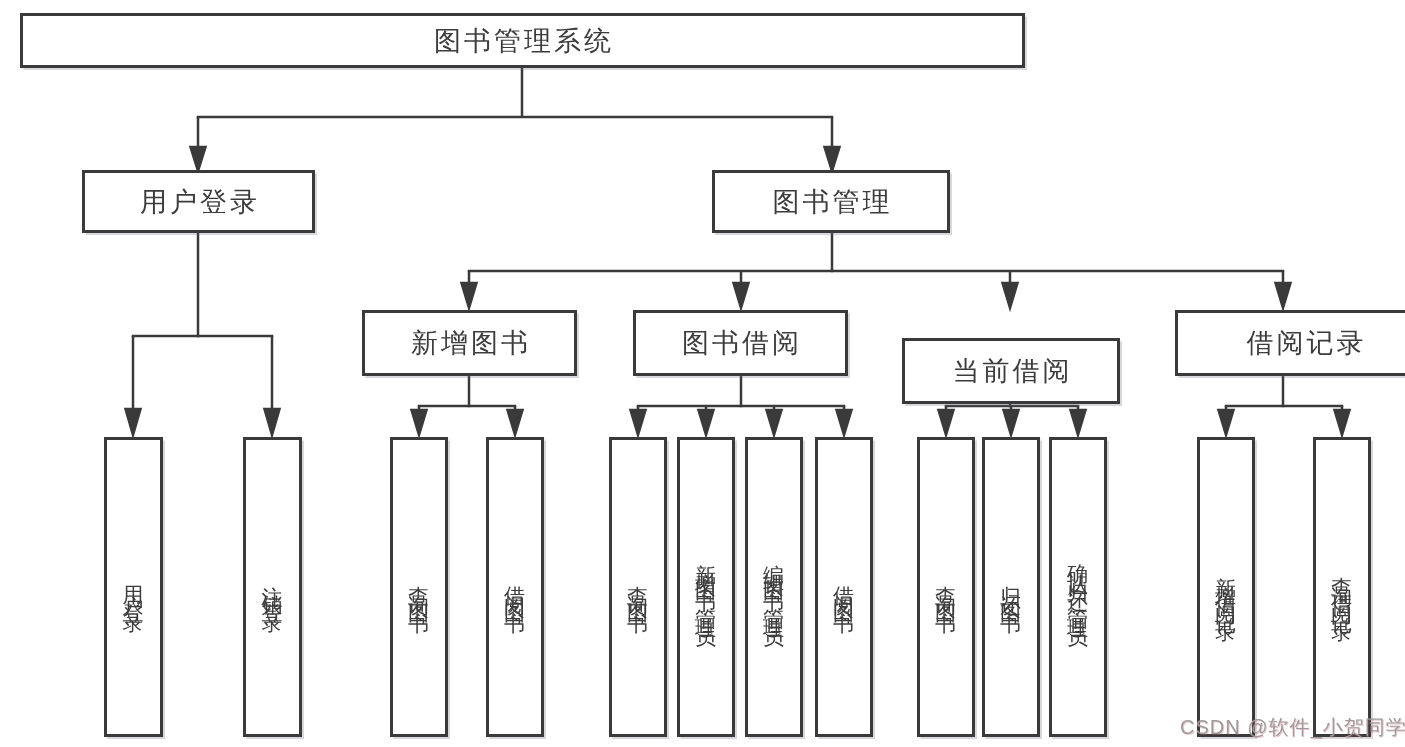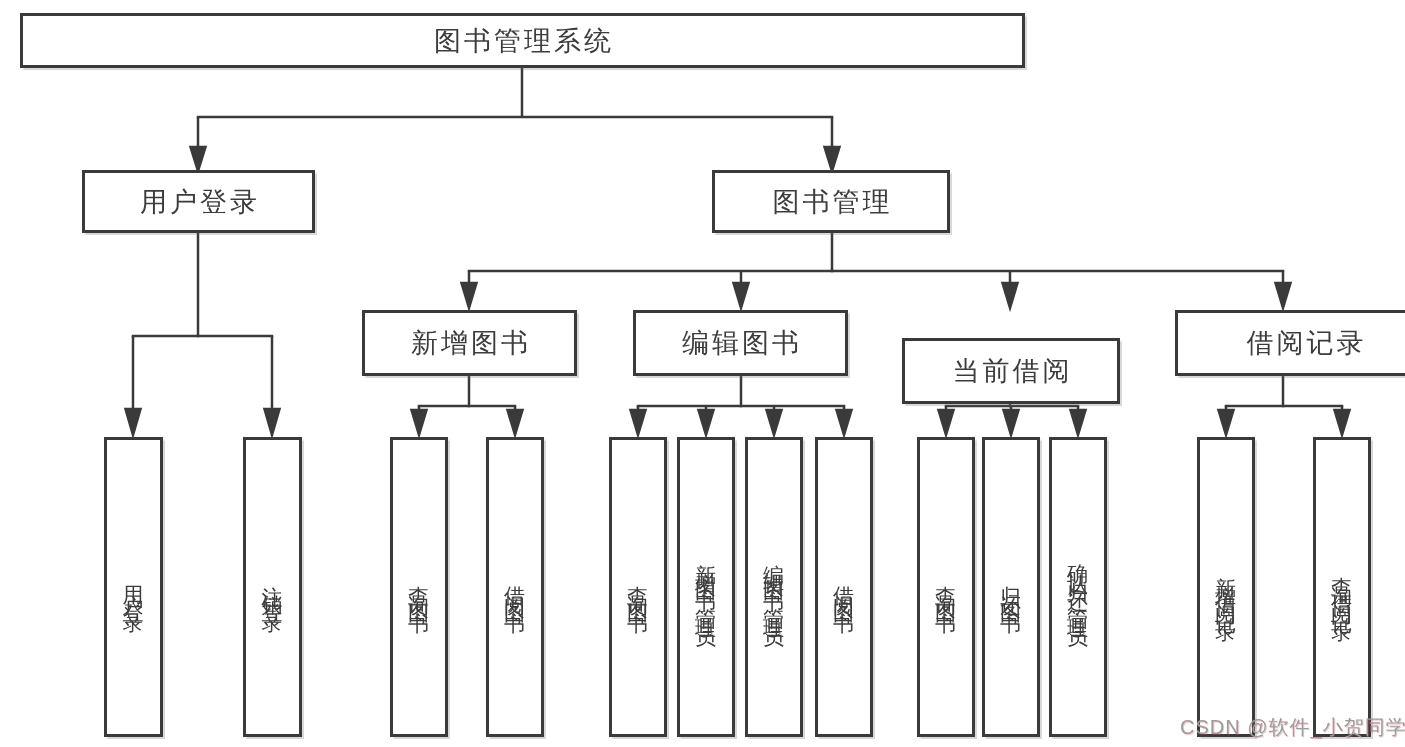--- a/index.html
+++ b/index.html
@@ -126,21 +126,21 @@
       <polygon points="1334.5,410 1349.5,410 1342,435"></polygon>
     </g>
   </svg>
 
   <div class="node h-label" style="left:20px; top:13px; width:1005px; height:55px;">图书管理系统</div>
 
   <div class="node h-label" style="left:82px; top:170px; width:233px; height:63px;">用户登录</div>
   <div class="node h-label" style="left:712px; top:170px; width:238px; height:63px;">图书管理</div>
 
   <div class="node h-label" style="left:362px; top:310px; width:215px; height:66px;">新增图书</div>
-  <div class="node h-label" style="left:633px; top:310px; width:215px; height:66px;">编辑图书</div>
+  <div class="node h-label" style="left:633px; top:310px; width:215px; height:66px;">图书借阅</div>
   <div class="node h-label" style="left:902px; top:310px; width:218px; height:66px;margin-top:28px;">当前借阅</div>
   <div class="node h-label" style="left:1175px; top:310px; width:260px; height:66px;">借阅记录</div>
 
   <div class="node leaf" style="left:104px; top:437px; width:59px; height:300px;">用户登录</div>
   <div class="node leaf" style="left:243px; top:437px; width:59px; height:300px;">注销登录</div>
 
   <div class="node leaf" style="left:390px; top:437px; width:58px; height:300px;">查询图书</div>
   <div class="node leaf" style="left:486px; top:437px; width:58px; height:300px;">借阅图书</div>
 
   <div class="node leaf" style="left:609px; top:437px; width:58px; height:300px;">查询图书</div>

